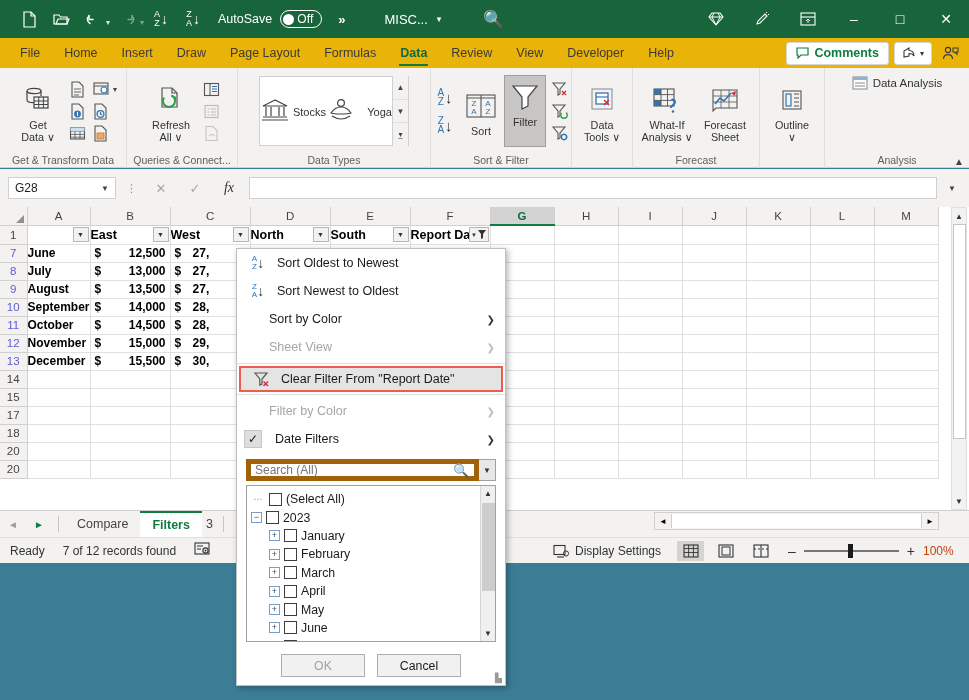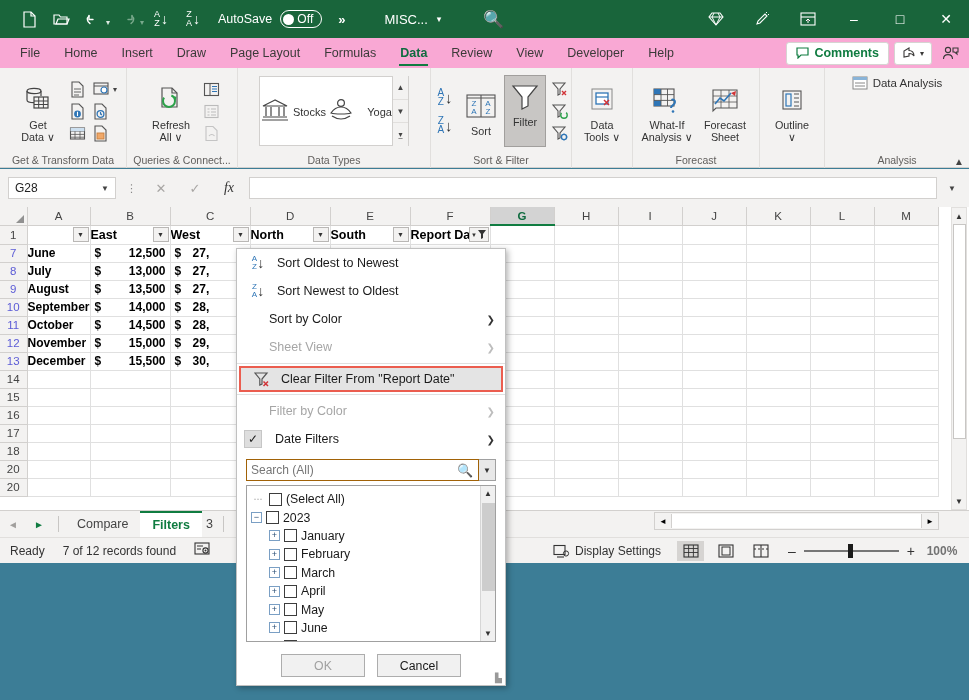--- a/index.html
+++ b/index.html
@@ -34,21 +34,21 @@
   .chev2 { color: #ffffff; font-size: 13px; margin-left: 14px; font-weight: bold; letter-spacing: -1px;}
   .doc-title { color: #ffffff; font-size: 13px; margin-left: 38px; }
   .doc-caret { color: #ffffff; font-size: 9px; margin-left: 7px; }
   .tb-search { color: #ffffff; font-size: 17px; margin-left: 40px; }
   .tb-right { position: absolute; right: 0; top: 0; height: 38px; display: flex; align-items: center; }
   .tb-right .ic { width: 46px; height: 38px; display: flex; align-items: center; justify-content: center; color: #fff; font-size: 14px; }
 
   
   .ribbon-tabs {
     position: absolute; left: 0; top: 38px; width: 969px; height: 30px;
-    background: #f9a8d4; display: flex; align-items: center; padding-left: 8px;
+    background: #eab308; display: flex; align-items: center; padding-left: 8px;
   }
   .rtab { font-size: 12.5px; color: #3b3a39; padding: 4px 12px; position: relative; }
   .rtab.active { color: #0f6b3f; font-weight: 600; }
   .rtab.active::after {
     content: ""; position: absolute; left: 11px; right: 11px; bottom: -2px; height: 2.5px; background: #107c41;
   }
   .rt-right { position: absolute; right: 6px; top: 0; height: 30px; display: flex; align-items: center; gap: 5px; }
   .comments-btn {
     border: 1px solid #d6d4d2; border-radius: 3px; height: 23px; display: flex; align-items: center;
     gap: 5px; padding: 0 9px; color: #107c41; font-size: 12.5px; font-weight: 600; background: #fff;
@@ -141,40 +141,40 @@
 
   
   .statusbar { position: absolute; left: 0; top: 537px; width: 969px; height: 26px; background: #f3f2f1;
                border-top: 1px solid #e1dfdd; display: flex; align-items: center; padding: 0 10px; }
   .st-txt { font-size: 12px; color: #333; margin-right: 18px; }
   .st-right { position: absolute; right: 8px; top: 0; height: 26px; display: flex; align-items: center; gap: 8px; }
   .vbtn { width: 27px; height: 20px; display: flex; align-items: center; justify-content: center; font-size: 13px; color: #333; }
   .vbtn.on { background: #d6d4d2; }
   .zoomtrack { width: 95px; height: 2px; background: #767676; position: relative; }
   .zoomthumb { position: absolute; left: 44px; top: -6px; width: 5px; height: 14px; background: #1a1a1a; }
-  .zoomlbl { font-size: 12px; color: #737373; width: 38px; text-align: center; font-weight: bold; }
+  .zoomlbl { font-size: 12px; color: #c2410c; width: 38px; text-align: left; }
 
   
   .fmenu { position: absolute; left: 236px; top: 248px; width: 270px; background: #fff;
            border: 1px solid #c0c0c0; box-shadow: 2px 2px 6px rgba(0,0,0,.30); z-index: 40; }
   .mi { height: 28px; display: flex; align-items: center; padding: 0 10px; font-size: 12.5px; color: #1a1a1a; gap: 8px;}
   .mi .mtext { flex: 1; }
   .mi .arr { font-size: 10px; color: #333; }
   .mi.disabled { color: #a6a6a6; }
   .mi.disabled .arr { color: #bdbdbd; }
   .mi-icon { width: 22px; display: flex; align-items: center; justify-content: center; }
   .mi-indent { padding-left: 32px; }
   .msep { height: 1px; background: #e0e0e0; margin: 2px 0; }
   .clear-hl { background: #e4e4e4; border: 2px solid #eb5d4f; margin: 1px 2px; height: 26px; }
   .chk { width: 18px; height: 18px; background: #dedede; border: 1px solid #c6c6c6; display: flex;
          align-items: center; justify-content: center; font-size: 12px; color: #222; }
 
   
   .searchrow { display: flex; padding: 6px 9px 4px 9px; }
-  .searchbox { flex: 1; height: 22px; border: 1px solid #a16207; background: #fff; display: flex; align-items: center;
+  .searchbox { flex: 1; height: 22px; border: 5px solid #a16207; background: #fff; display: flex; align-items: center;
                padding: 0 4px; font-size: 12px; color: #767676; justify-content: space-between; }
   .srch-ic { font-size: 13px; color: #333; }
   .sbtn { width: 17px; height: 22px; border: 1px solid #a0a0a0; border-left: none; background: #e8e8e8;
           display: flex; align-items: center; justify-content: center; font-size: 8px; color: #333; }
 
   .treebox { margin: 0 9px 6px 9px; border: 1px solid #a0a0a0; height: 157px; background: #fff;
              display: flex; overflow: hidden; }
   .treelist { flex: 1; padding: 4px 0 0 4px; }
   .trow { height: 18.4px; display: flex; align-items: center; font-size: 12.3px; color: #1a1a1a; gap: 4px; }
   .tdots { width: 14px; display: flex; align-items: center; justify-content: center; color: #808080; font-size: 9px; }
@@ -851,36 +851,20 @@
             <td class="cell"></td>
             <td class="cell"></td>
             <td class="cell"></td>
             <td class="cell"></td>
             <td class="cell"></td>
             <td class="cell"></td>
             <td class="cell"></td>
             <td class="cell"></td>
           </tr>
       <tr>
-            <td class="rowhdr">16</td>
-            <td class="cell"></td>
-            <td class="cell"></td>
-            <td class="cell"></td>
-            <td class="cell"></td>
-            <td class="cell"></td>
-            <td class="cell"></td>
-            <td class="cell"></td>
-            <td class="cell"></td>
-            <td class="cell"></td>
-            <td class="cell"></td>
-            <td class="cell"></td>
-            <td class="cell"></td>
-            <td class="cell"></td>
-          </tr>
-      <tr>
             <td class="rowhdr">17</td>
             <td class="cell"></td>
             <td class="cell"></td>
             <td class="cell"></td>
             <td class="cell"></td>
             <td class="cell"></td>
             <td class="cell"></td>
             <td class="cell"></td>
             <td class="cell"></td>
             <td class="cell"></td>

